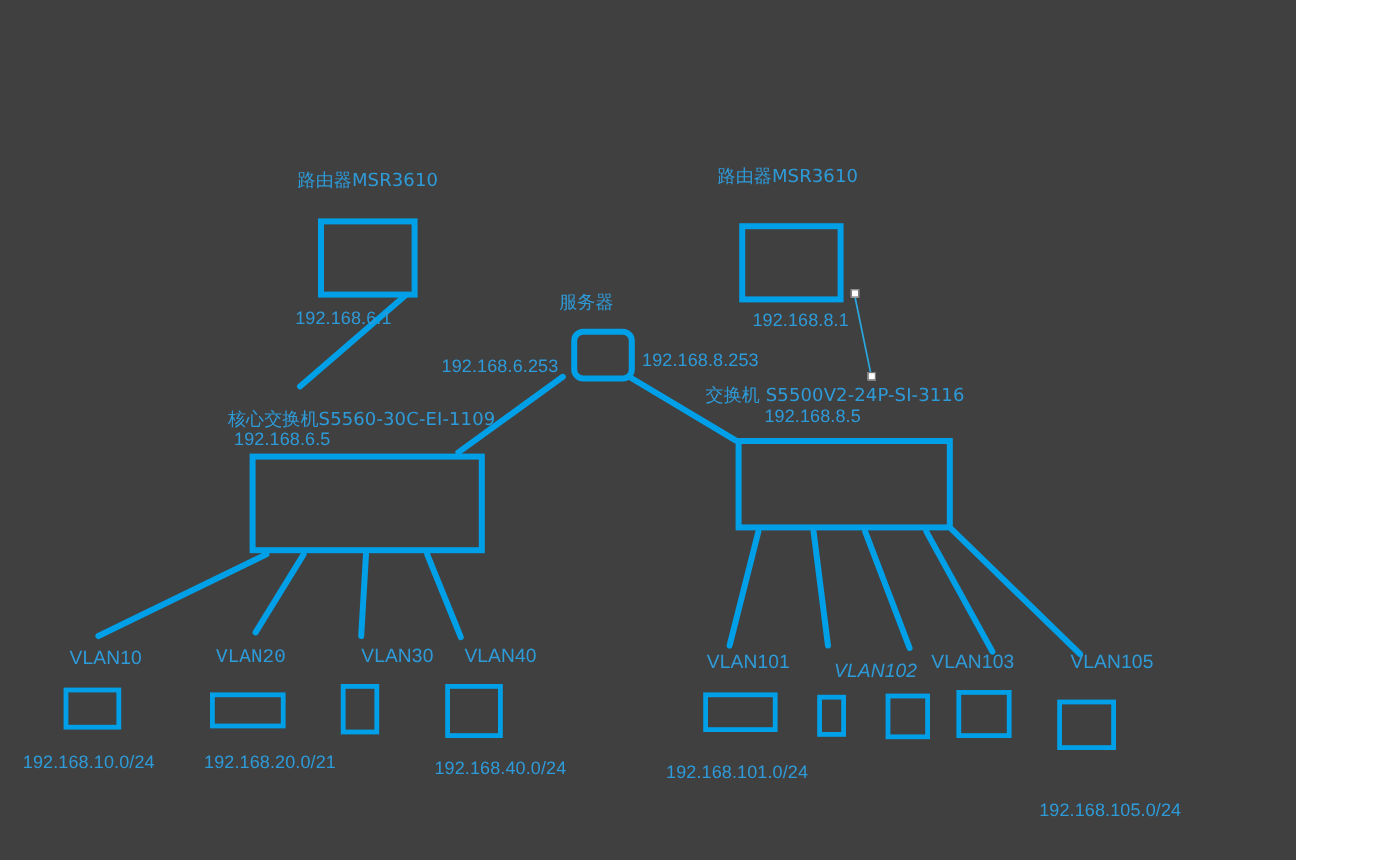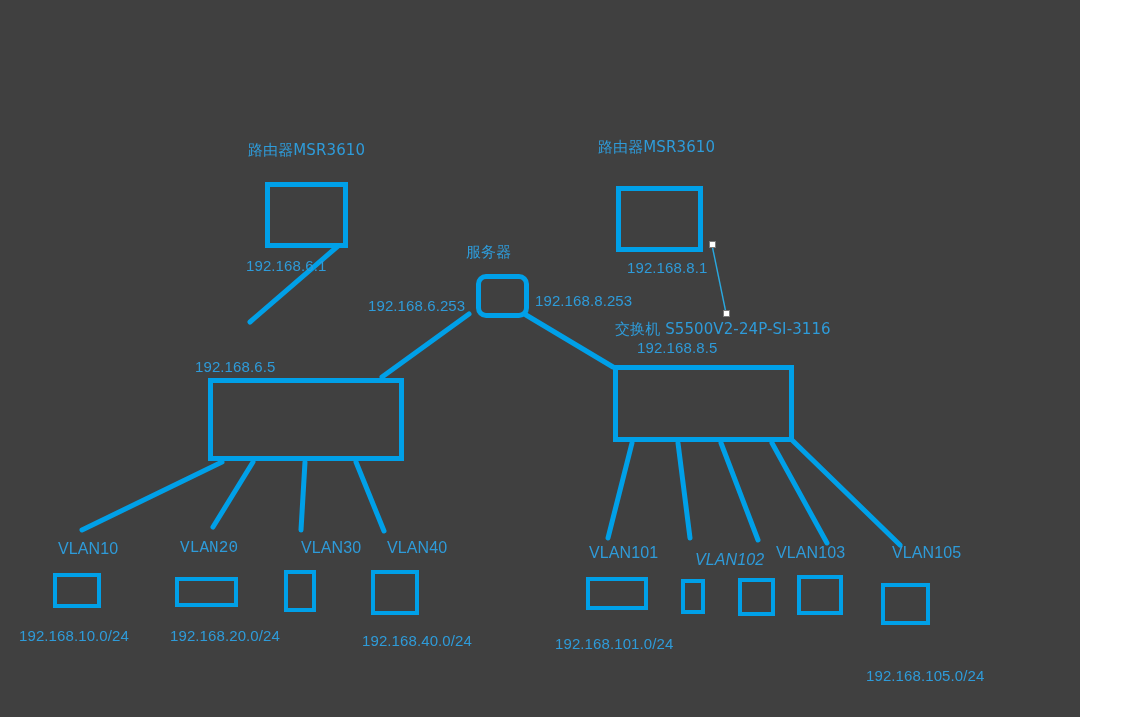--- a/index.html
+++ b/index.html
@@ -108,34 +108,35 @@
   <div class="lbl ip" style="left:627px; top:258px;">192.168.8.1</div>
 
   <div class="handle" style="left:709px; top:241px;"></div>
   <div class="handle" style="left:723px; top:310px;"></div>
 
   <div class="lbl title cjk" style="left:466px; top:243px;">服务器</div>
   <div class="node-box rounded" style="left:476px; top:274px; width:53px; height:44px;"></div>
   <div class="lbl ip" style="left:368px; top:296px;">192.168.6.253</div>
   <div class="lbl ip" style="left:535px; top:291px;">192.168.8.253</div>
 
+  <div class="lbl title cjk" style="left:190px; top:340px;">核心交换机S5560-30C-EI-1109</div>
   <div class="lbl ip" style="left:195px; top:357px;">192.168.6.5</div>
   <div class="node-box" style="left:208px; top:378px; width:196px; height:83px;"></div>
 
-  <div class="lbl title cjk" style="left:588px; top:320px;margin-left:27px;">交换机 S5500V2-24P-SI-3116</div>
+  <div class="lbl title cjk" style="left:588px; top:320px;">交换机 S5500V2-24P-SI-3116</div>
   <div class="lbl ip" style="left:637px; top:338px;">192.168.8.5</div>
   <div class="node-box" style="left:613px; top:365px; width:181px; height:77px;"></div>
 
   <div class="lbl vlan" style="left:30px; top:539px;">VLAN10</div>
   <div class="node-box thin" style="left:53px; top:573px; width:48px; height:35px;"></div>
   <div class="lbl subnet" style="left:19px; top:626px;">192.168.10.0/24</div>
 
   <div class="lbl vlan" style="left:152px; top:539px;font-family:Liberation Mono, monospace;">VLAN20</div>
   <div class="node-box thin" style="left:175px; top:577px; width:63px; height:30px;"></div>
-  <div class="lbl subnet" style="left:170px; top:626px;">192.168.20.0/24</div>
+  <div class="lbl subnet" style="left:170px; top:626px;">192.168.20.0/21</div>
 
   <div class="lbl vlan" style="left:273px; top:538px;text-align:right;">VLAN30</div>
   <div class="node-box thin" style="left:284px; top:570px; width:32px; height:42px;"></div>
   <div class="lbl subnet" style="left:270px; top:626px;"></div>
 
   <div class="lbl vlan" style="left:359px; top:538px;text-align:center;">VLAN40</div>
   <div class="node-box thin" style="left:371px; top:570px; width:48px; height:45px;"></div>
   <div class="lbl subnet" style="left:362px; top:631px;">192.168.40.0/24</div>
 
   <div class="lbl vlan" style="left:561px; top:543px;">VLAN101</div>

